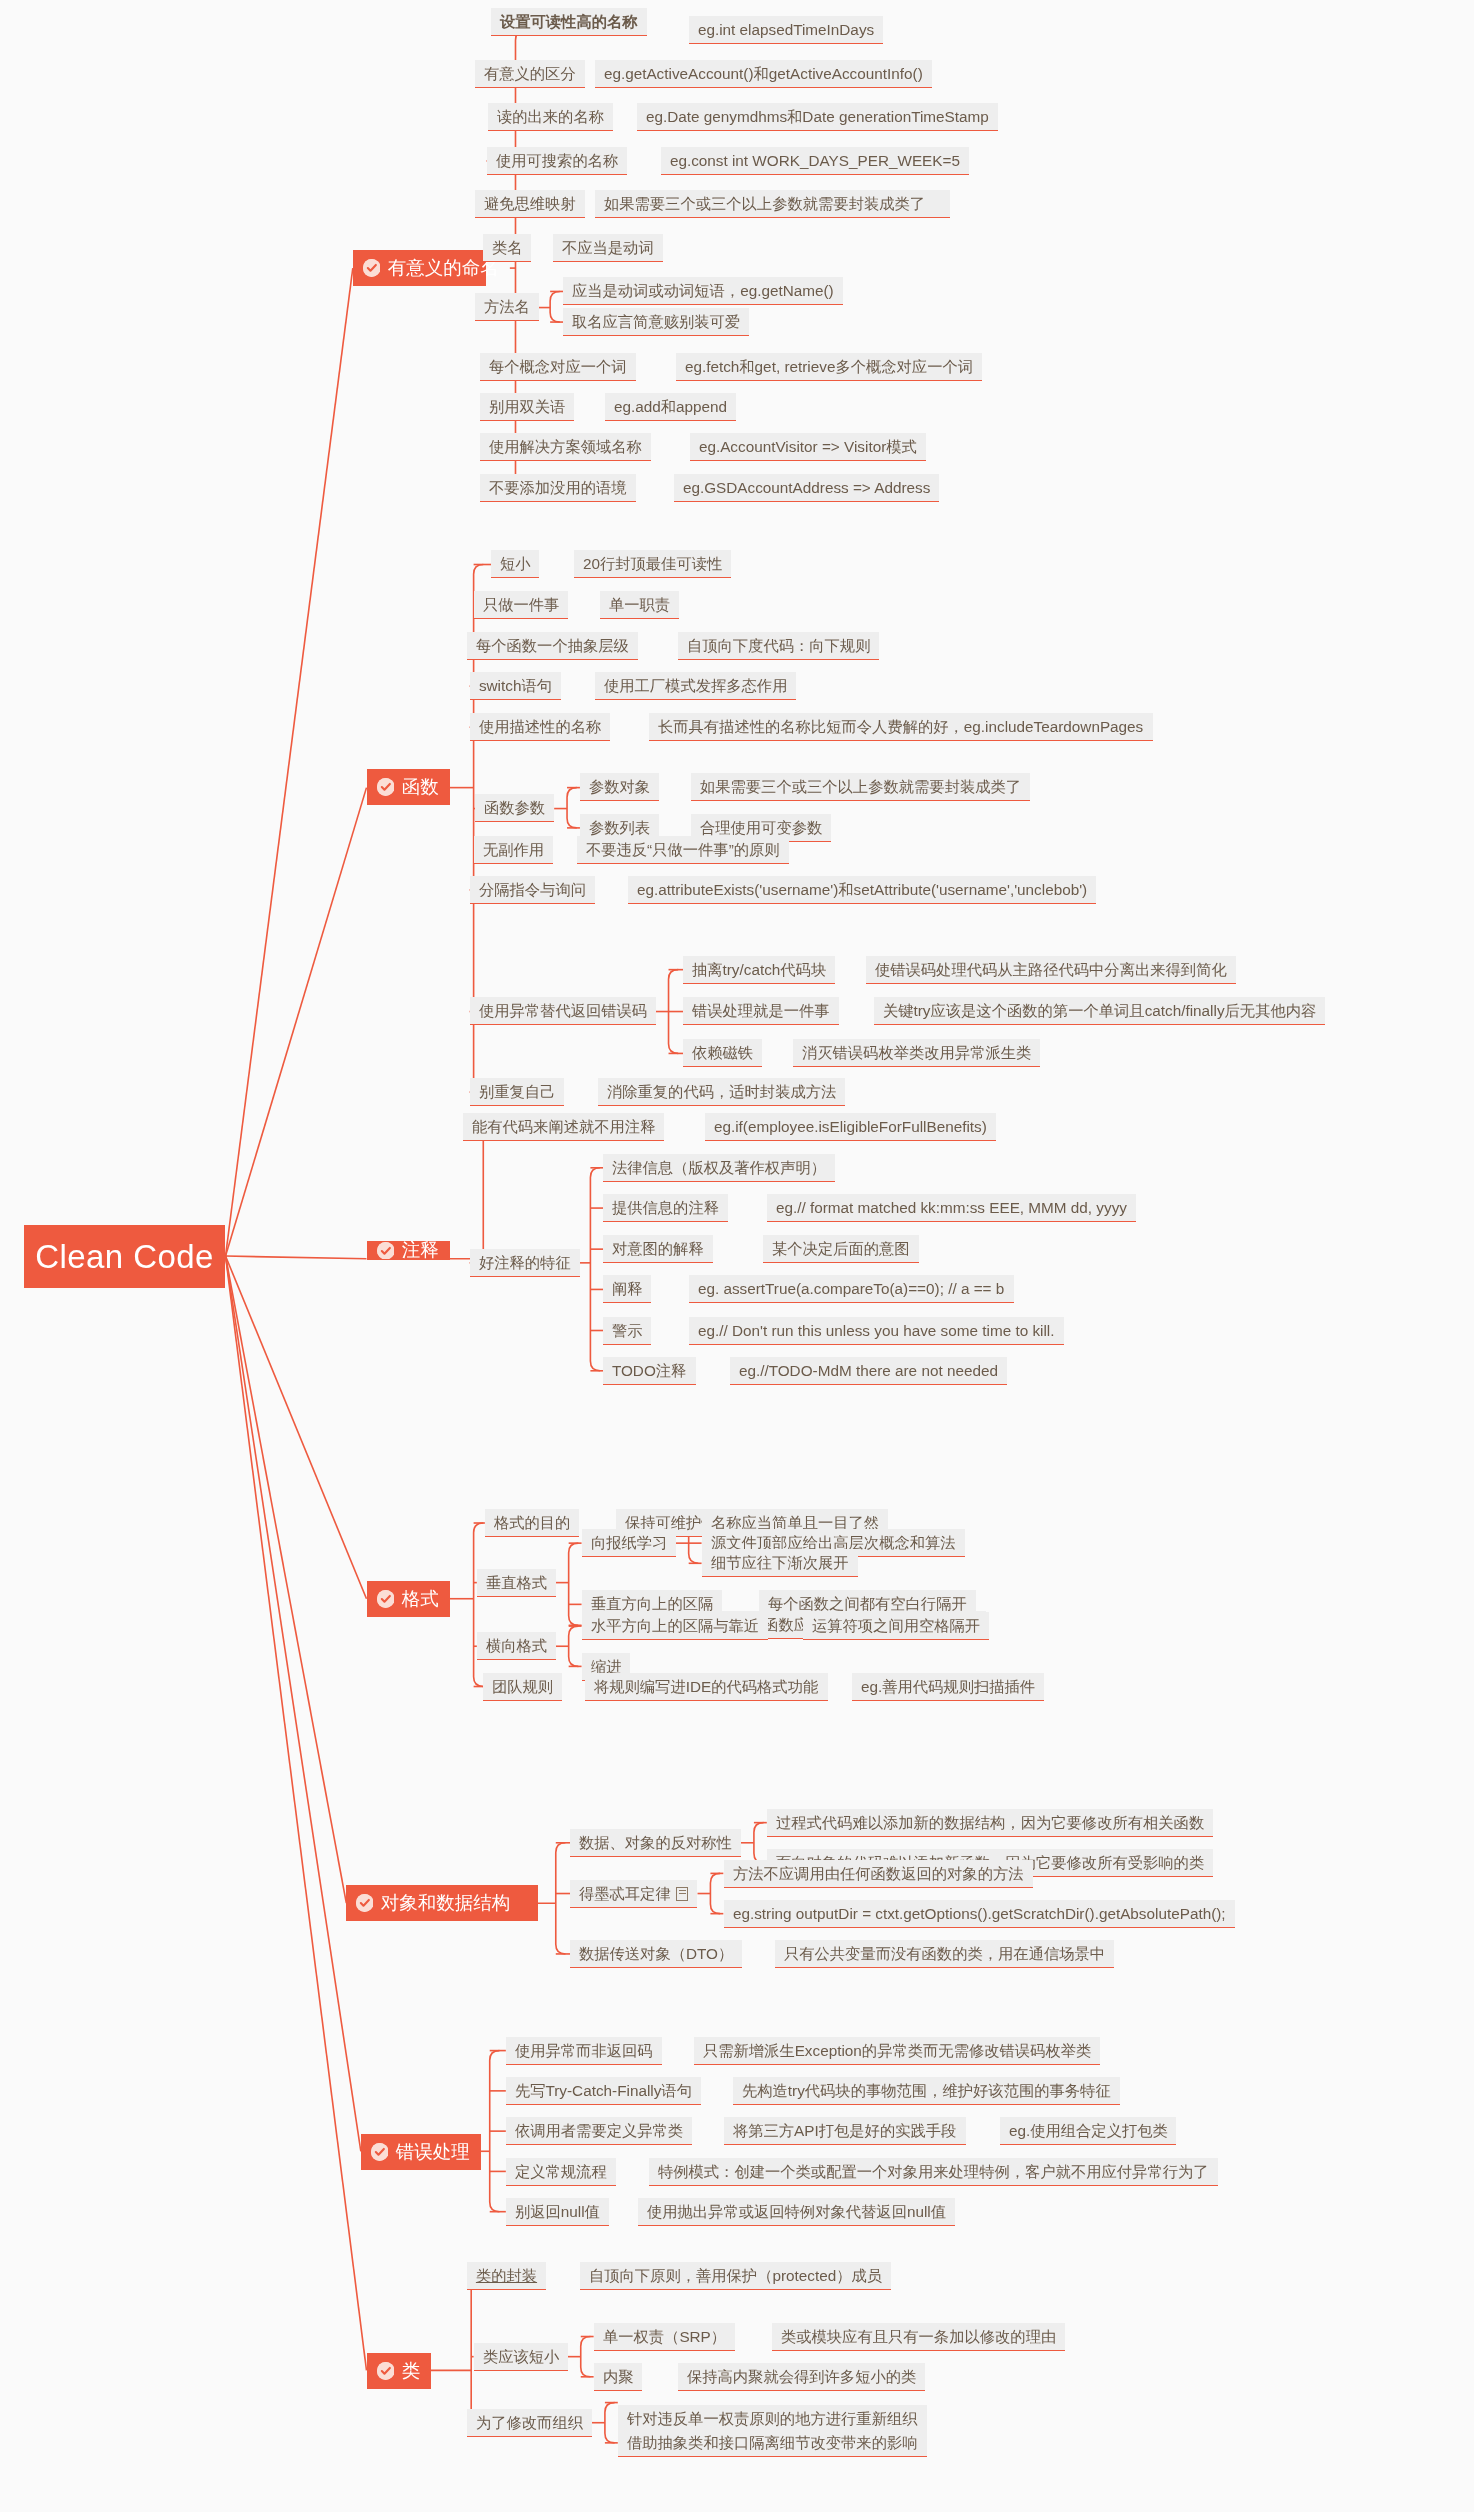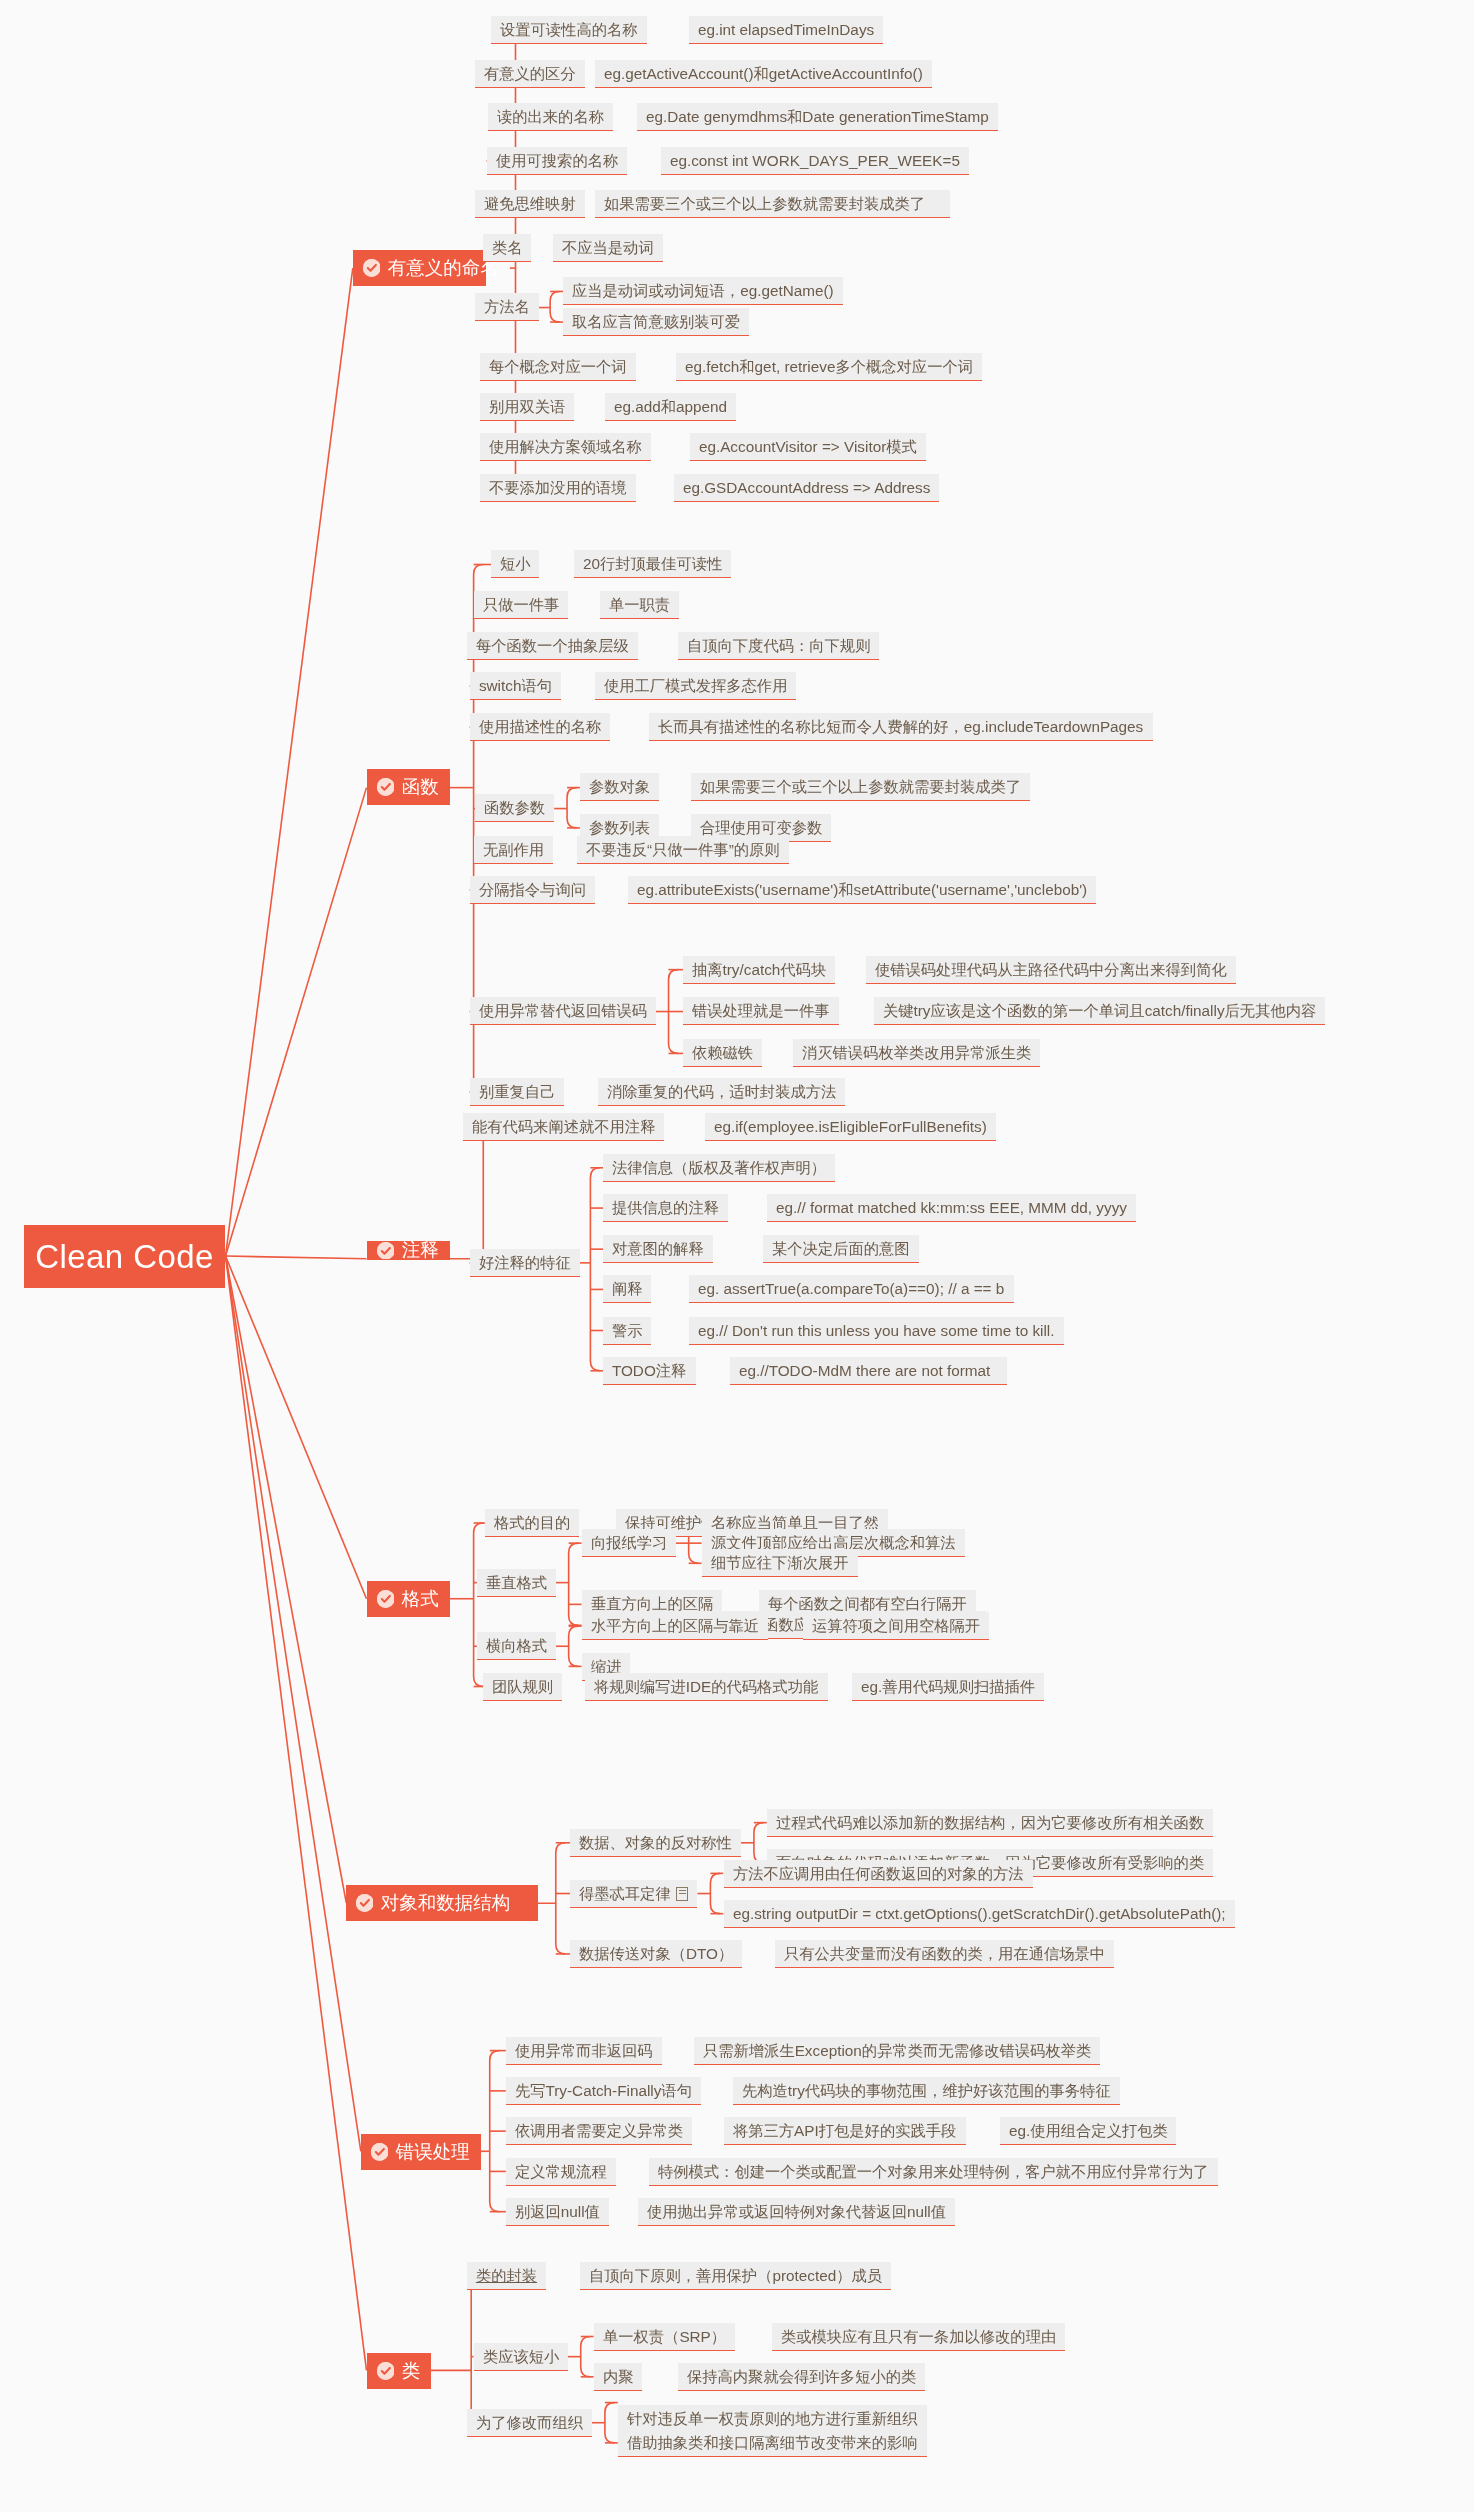--- a/index.html
+++ b/index.html
@@ -262,21 +262,21 @@
       </div>
       <div class="node branch" style="left: 367px; top: 2353px; width: 64px; height: 36px;">
         <span class="chk">
           <svg width="17.7" height="17.7" viewBox="0 0 22 22">
             <circle cx="11" cy="11" r="11" fill="#fbded6"></circle>
             <path d="M6 11.3 L9.3 14.6 L16 7.4" stroke="#ee5a3f" stroke-width="2.6" fill="none" stroke-linecap="round" stroke-linejoin="round"></path>
           </svg>
         </span>
         <span>类</span>
       </div>
-      <div class="node topic" style="left: 491px; top: 16px; width: 156px; height: 28px;">
+      <div class="node topic" style="left: 491px; top: 8px; width: 156px; height: 28px; font-weight: bold;">
         <span>设置可读性高的名称</span>
       </div>
       <div class="node topic" style="left: 475px; top: 60px; width: 110px; height: 28px;">
         <span>有意义的区分</span>
       </div>
       <div class="node topic" style="left: 488px; top: 103px; width: 125px; height: 28px;">
         <span>读的出来的名称</span>
       </div>
       <div class="node topic" style="left: 487px; top: 147px; width: 140px; height: 28px;">
         <span>使用可搜索的名称</span>
@@ -455,21 +455,21 @@
       <div class="node topic" style="left: 763px; top: 1235px; width: 156px; height: 28px;">
         <span>某个决定后面的意图</span>
       </div>
       <div class="node topic" style="left: 689px; top: 1275px; width: 325px; height: 28px;">
         <span>eg. assertTrue(a.compareTo(a)==0); // a == b</span>
       </div>
       <div class="node topic" style="left: 689px; top: 1317px; width: 375px; height: 28px;">
         <span>eg.// Don't run this unless you have some time to kill.</span>
       </div>
       <div class="node topic" style="left: 730px; top: 1357px; width: 277px; height: 28px;">
-        <span>eg.//TODO-MdM there are not format</span>
+        <span>eg.//TODO-MdM there are not needed</span>
       </div>
       <div class="node topic" style="left: 485px; top: 1509px; width: 94px; height: 28px;">
         <span>格式的目的</span>
       </div>
       <div class="node topic" style="left: 477px; top: 1569px; width: 79px; height: 28px;">
         <span>垂直格式</span>
       </div>
       <div class="node topic" style="left: 477px; top: 1632px; width: 79px; height: 28px;">
         <span>横向格式</span>
       </div>

